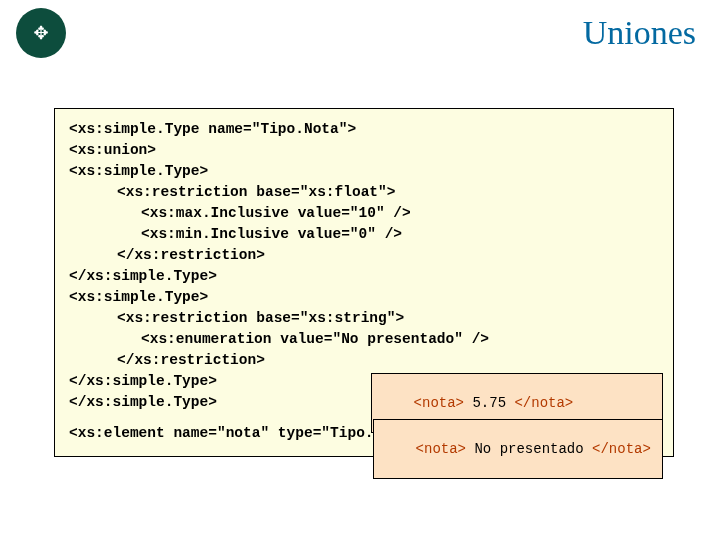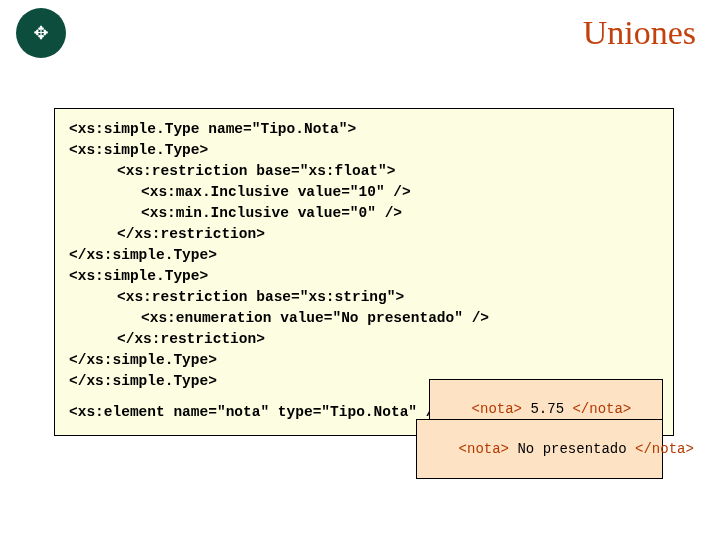--- a/index.html
+++ b/index.html
@@ -28,21 +28,21 @@
     color: #fff;
     font-size: 18px;
     font-family: serif;
   }
   .title {
     position: absolute;
     top: 14px;
     right: 24px;
     font-size: 34px;
     font-family: Georgia, serif;
-    color: #c2410c;
+    color: #0369a1;
   }
   .codebox {
     position: absolute;
     top: 108px;
     left: 54px;
     width: 620px;
     background: #fdfde1;
     border: 1px solid #000;
     padding: 10px 14px 12px 14px;
   }
@@ -61,35 +61,36 @@
   .example {
     position: absolute;
     right: 10px;
     background: #fde2c4;
     border: 1px solid #000;
     padding: 5px 8px;
     font-family: 'Courier New', monospace;
     font-size: 14px;
     white-space: pre;
   }
-  .ex1 { top: 270px; width: 234px; }
-  .ex2 { top: 310px; width: 247px; }
+  .ex1 { top: 264px; width: 292px; }
+  .ex2 { top: 310px; width: 290px; }
   .tag { color: #b33a00; }
 </style>
 </head>
 <body>
 
 <div class="logo">
   <span class="logo-inner">✥</span>
 </div>
 
 <div class="title">Uniones</div>
 
 <div class="codebox">
   <div class="code">&lt;xs:simple.Type name="Tipo.Nota"&gt;</div>
+  <div class="code">&lt;xs:union&gt;</div>
   <div class="code ind1">&lt;xs:simple.Type&gt;</div>
   <div class="code ind2">&lt;xs:restriction base="xs:float"&gt;</div>
   <div class="code ind3">&lt;xs:max.Inclusive value="10" /&gt;</div>
   <div class="code ind3">&lt;xs:min.Inclusive value="0" /&gt;</div>
   <div class="code ind2">&lt;/xs:restriction&gt;</div>
   <div class="code ind1">&lt;/xs:simple.Type&gt;</div>
   <div class="code ind1">&lt;xs:simple.Type&gt;</div>
   <div class="code ind2">&lt;xs:restriction base="xs:string"&gt;</div>
   <div class="code ind3">&lt;xs:enumeration value="No presentado" /&gt;</div>
   <div class="code ind2">&lt;/xs:restriction&gt;</div>

